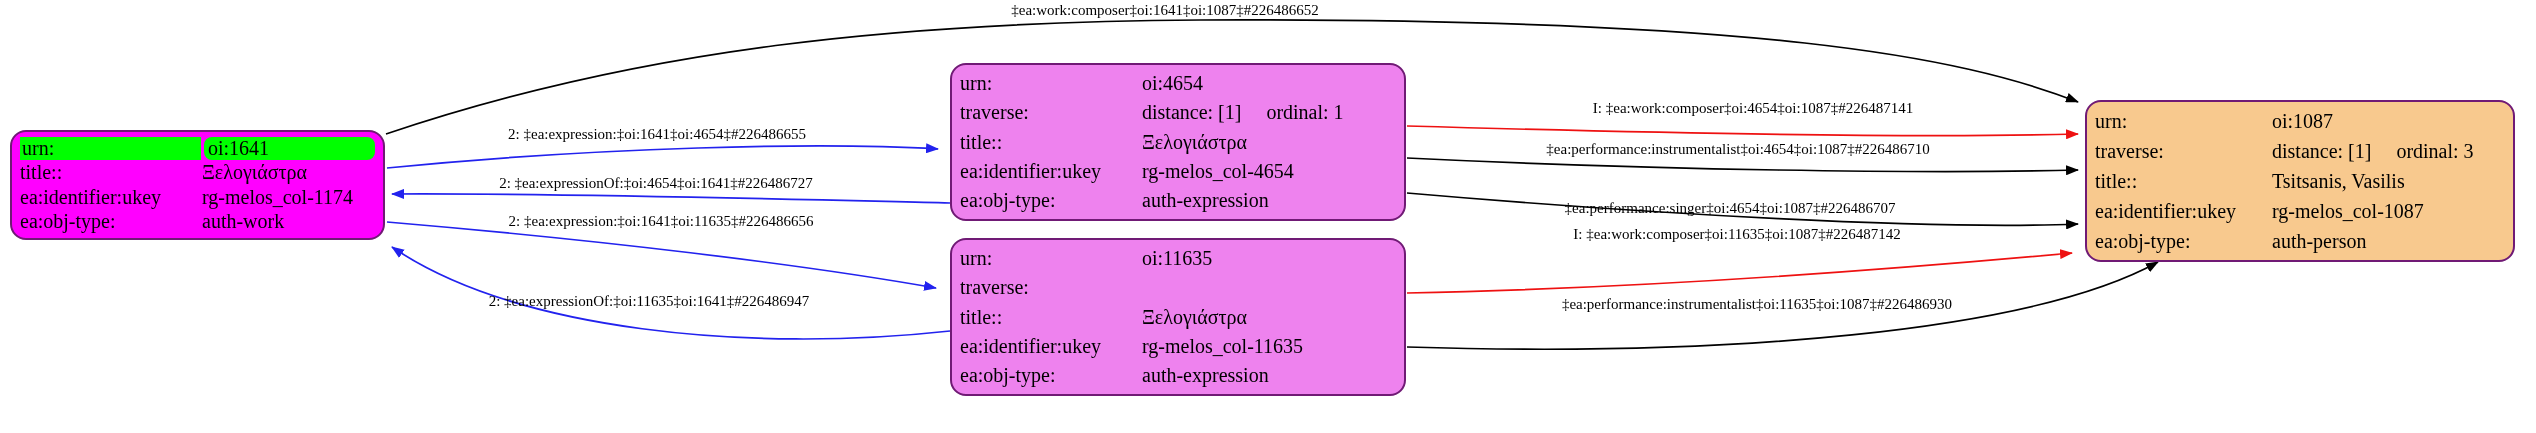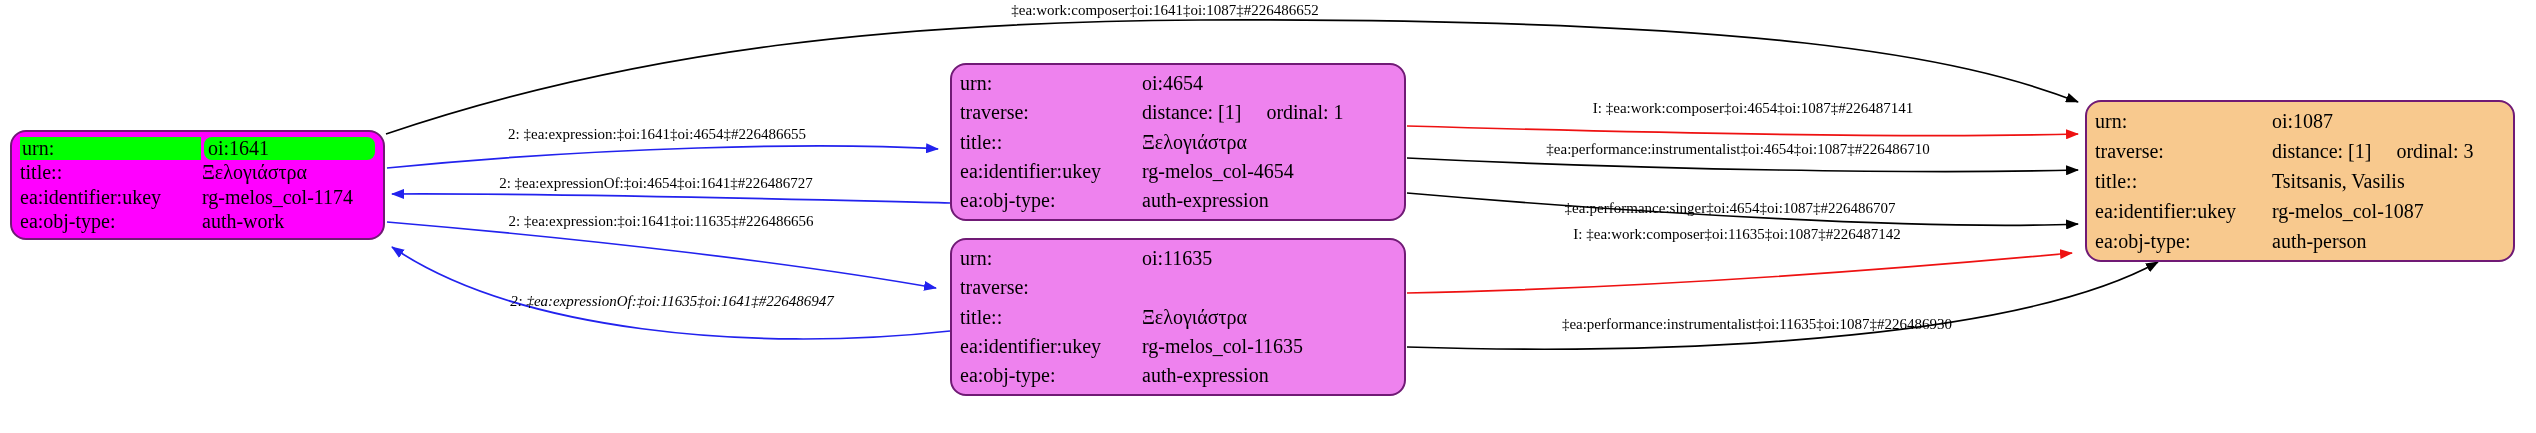--- a/index.html
+++ b/index.html
@@ -144,21 +144,21 @@
     <div class="nrow">
       <span class="k" style="width:177px">ea:obj-type:</span>
       <span class="v">auth-person</span>
     </div>
   </div>
 
   <div class="elabel" style="left:1165px; top:2px;">‡ea:work:composer‡oi:1641‡oi:1087‡#226486652</div>
   <div class="elabel" style="left:657px;  top:126px;">2: ‡ea:expression:‡oi:1641‡oi:4654‡#226486655</div>
   <div class="elabel" style="left:656px;  top:175px;">2: ‡ea:expressionOf:‡oi:4654‡oi:1641‡#226486727</div>
   <div class="elabel" style="left:661px;  top:213px;">2: ‡ea:expression:‡oi:1641‡oi:11635‡#226486656</div>
-  <div class="elabel" style="left:672px;  top:293px;font-style:italic;">2: ‡ea:expressionOf:‡oi:11635‡oi:1641‡#226486947</div>
+  <div class="elabel" style="left:649px;  top:293px;">2: ‡ea:expressionOf:‡oi:11635‡oi:1641‡#226486947</div>
   <div class="elabel" style="left:1738px; top:100px;margin-left:15px;">I: ‡ea:work:composer‡oi:4654‡oi:1087‡#226487141</div>
   <div class="elabel" style="left:1738px; top:141px;">‡ea:performance:instrumentalist‡oi:4654‡oi:1087‡#226486710</div>
   <div class="elabel" style="left:1730px; top:200px;">‡ea:performance:singer‡oi:4654‡oi:1087‡#226486707</div>
   <div class="elabel" style="left:1737px; top:226px;">I: ‡ea:work:composer‡oi:11635‡oi:1087‡#226487142</div>
-  <div class="elabel" style="left:1757px; top:296px;margin-top:20px;">‡ea:performance:instrumentalist‡oi:11635‡oi:1087‡#226486930</div>
+  <div class="elabel" style="left:1757px; top:296px;">‡ea:performance:instrumentalist‡oi:11635‡oi:1087‡#226486930</div>
 
 
 </div>
 
 </body></html>

